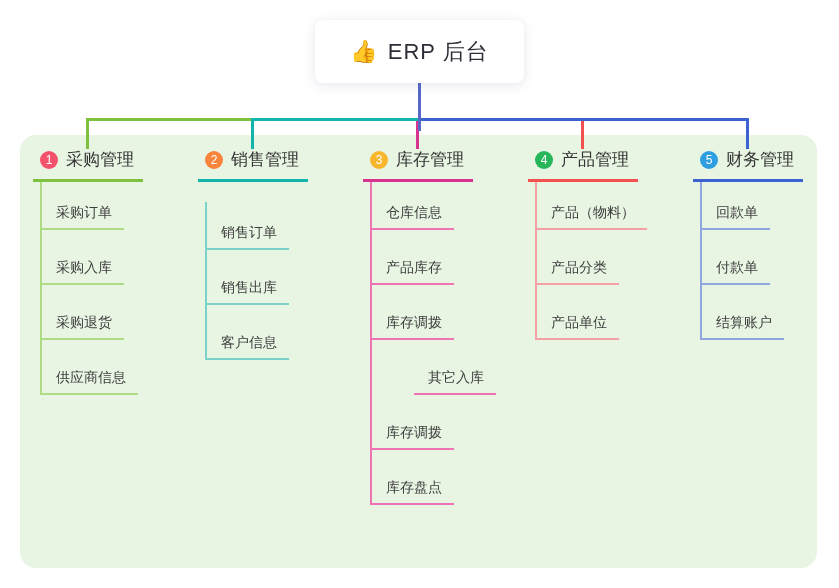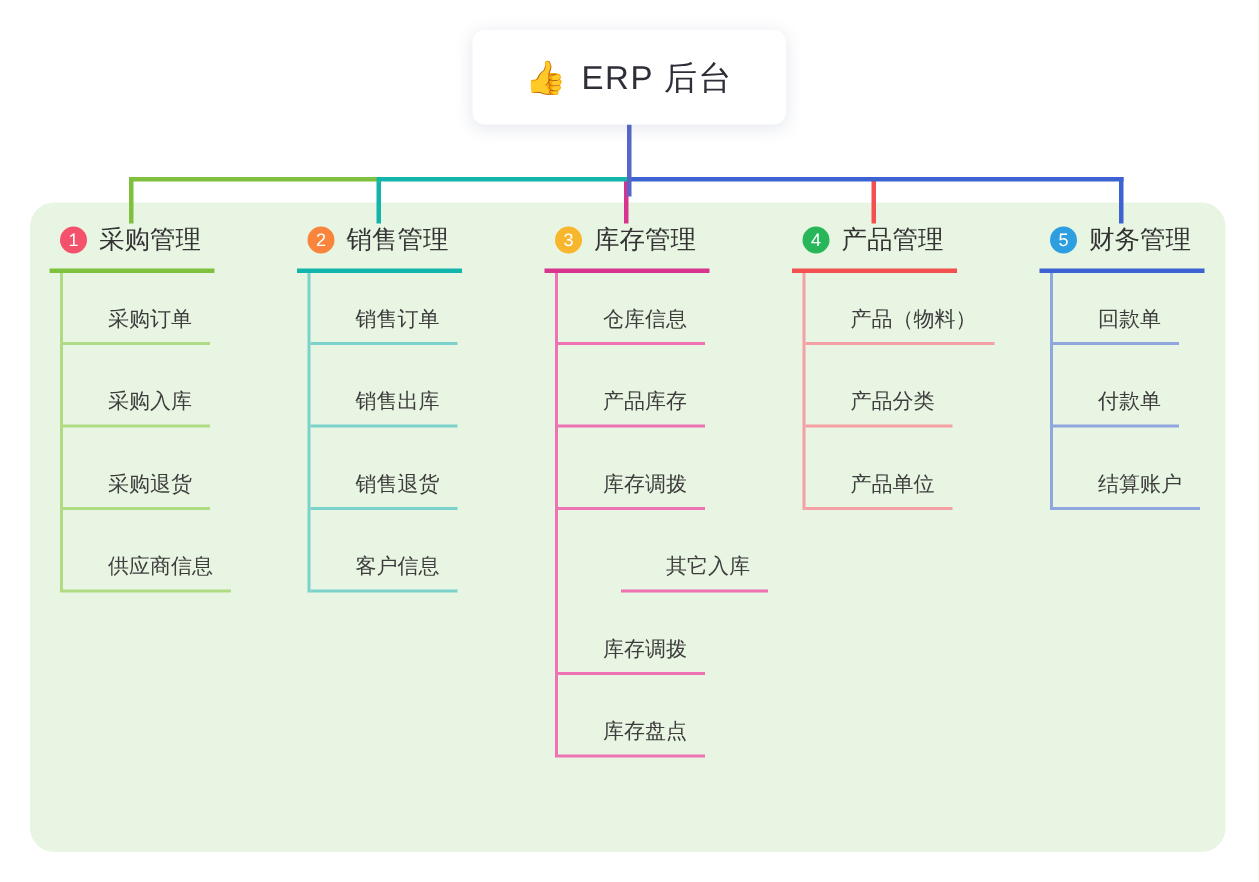--- a/index.html
+++ b/index.html
@@ -34,21 +34,21 @@
     display:flex;align-items:center;justify-content:center;
     color:#fff;font-size:12px;line-height:1;
   }
   .branch-label{font-size:17px;font-weight:500;color:#333333;white-space:nowrap;}
   .children{margin-left:7px;border-left:2px solid #ccc;}
   .child{height:55px;display:flex;align-items:flex-end;}
   .child:first-child{height:48px;}
   .child-label{
     display:inline-block;white-space:nowrap;
     font-size:14px;color:#3d3d3d;
-    padding:0 12px 6px 30px;
+    padding:0 12px 6px 14px;
     border-bottom:2px solid #ccc;
   }
 </style>
 </head>
 <body style="background: rgb(255, 255, 255);">
 
 <div class="canvas">
   <div class="panel" id="panel" style="background: rgb(232, 245, 227);"></div>
 
   <div id="connectors">
@@ -87,29 +87,26 @@
           <div class="child">
             <span class="child-label" style="border-bottom-color: rgb(175, 219, 132);">供应商信息</span>
           </div>
         </div>
       </div>
       <div class="branch-col" style="left: 198px;">
         <div class="branch-title" style="border-bottom-color: rgb(18, 181, 172);">
           <span class="badge" style="background: rgb(249, 133, 60);">2</span>
           <span class="branch-label">销售管理</span>
         </div>
-        <div class="children" style="border-left-color: rgb(122, 210, 203);">
+        <div class="children" style="border-left-color: rgb(122, 210, 203); margin-top: 20px;">
           <div class="child">
             <span class="child-label" style="border-bottom-color: rgb(122, 210, 203);">销售订单</span>
           </div>
           <div class="child">
             <span class="child-label" style="border-bottom-color: rgb(122, 210, 203);">销售出库</span>
-          </div>
-          <div class="child">
-            <span class="child-label" style="border-bottom-color: rgb(122, 210, 203);">销售退货</span>
           </div>
           <div class="child">
             <span class="child-label" style="border-bottom-color: rgb(122, 210, 203);">客户信息</span>
           </div>
         </div>
       </div>
       <div class="branch-col" style="left: 363px;">
         <div class="branch-title" style="border-bottom-color: rgb(214, 52, 142);">
           <span class="badge" style="background: rgb(248, 182, 45);">3</span>
           <span class="branch-label">库存管理</span>

